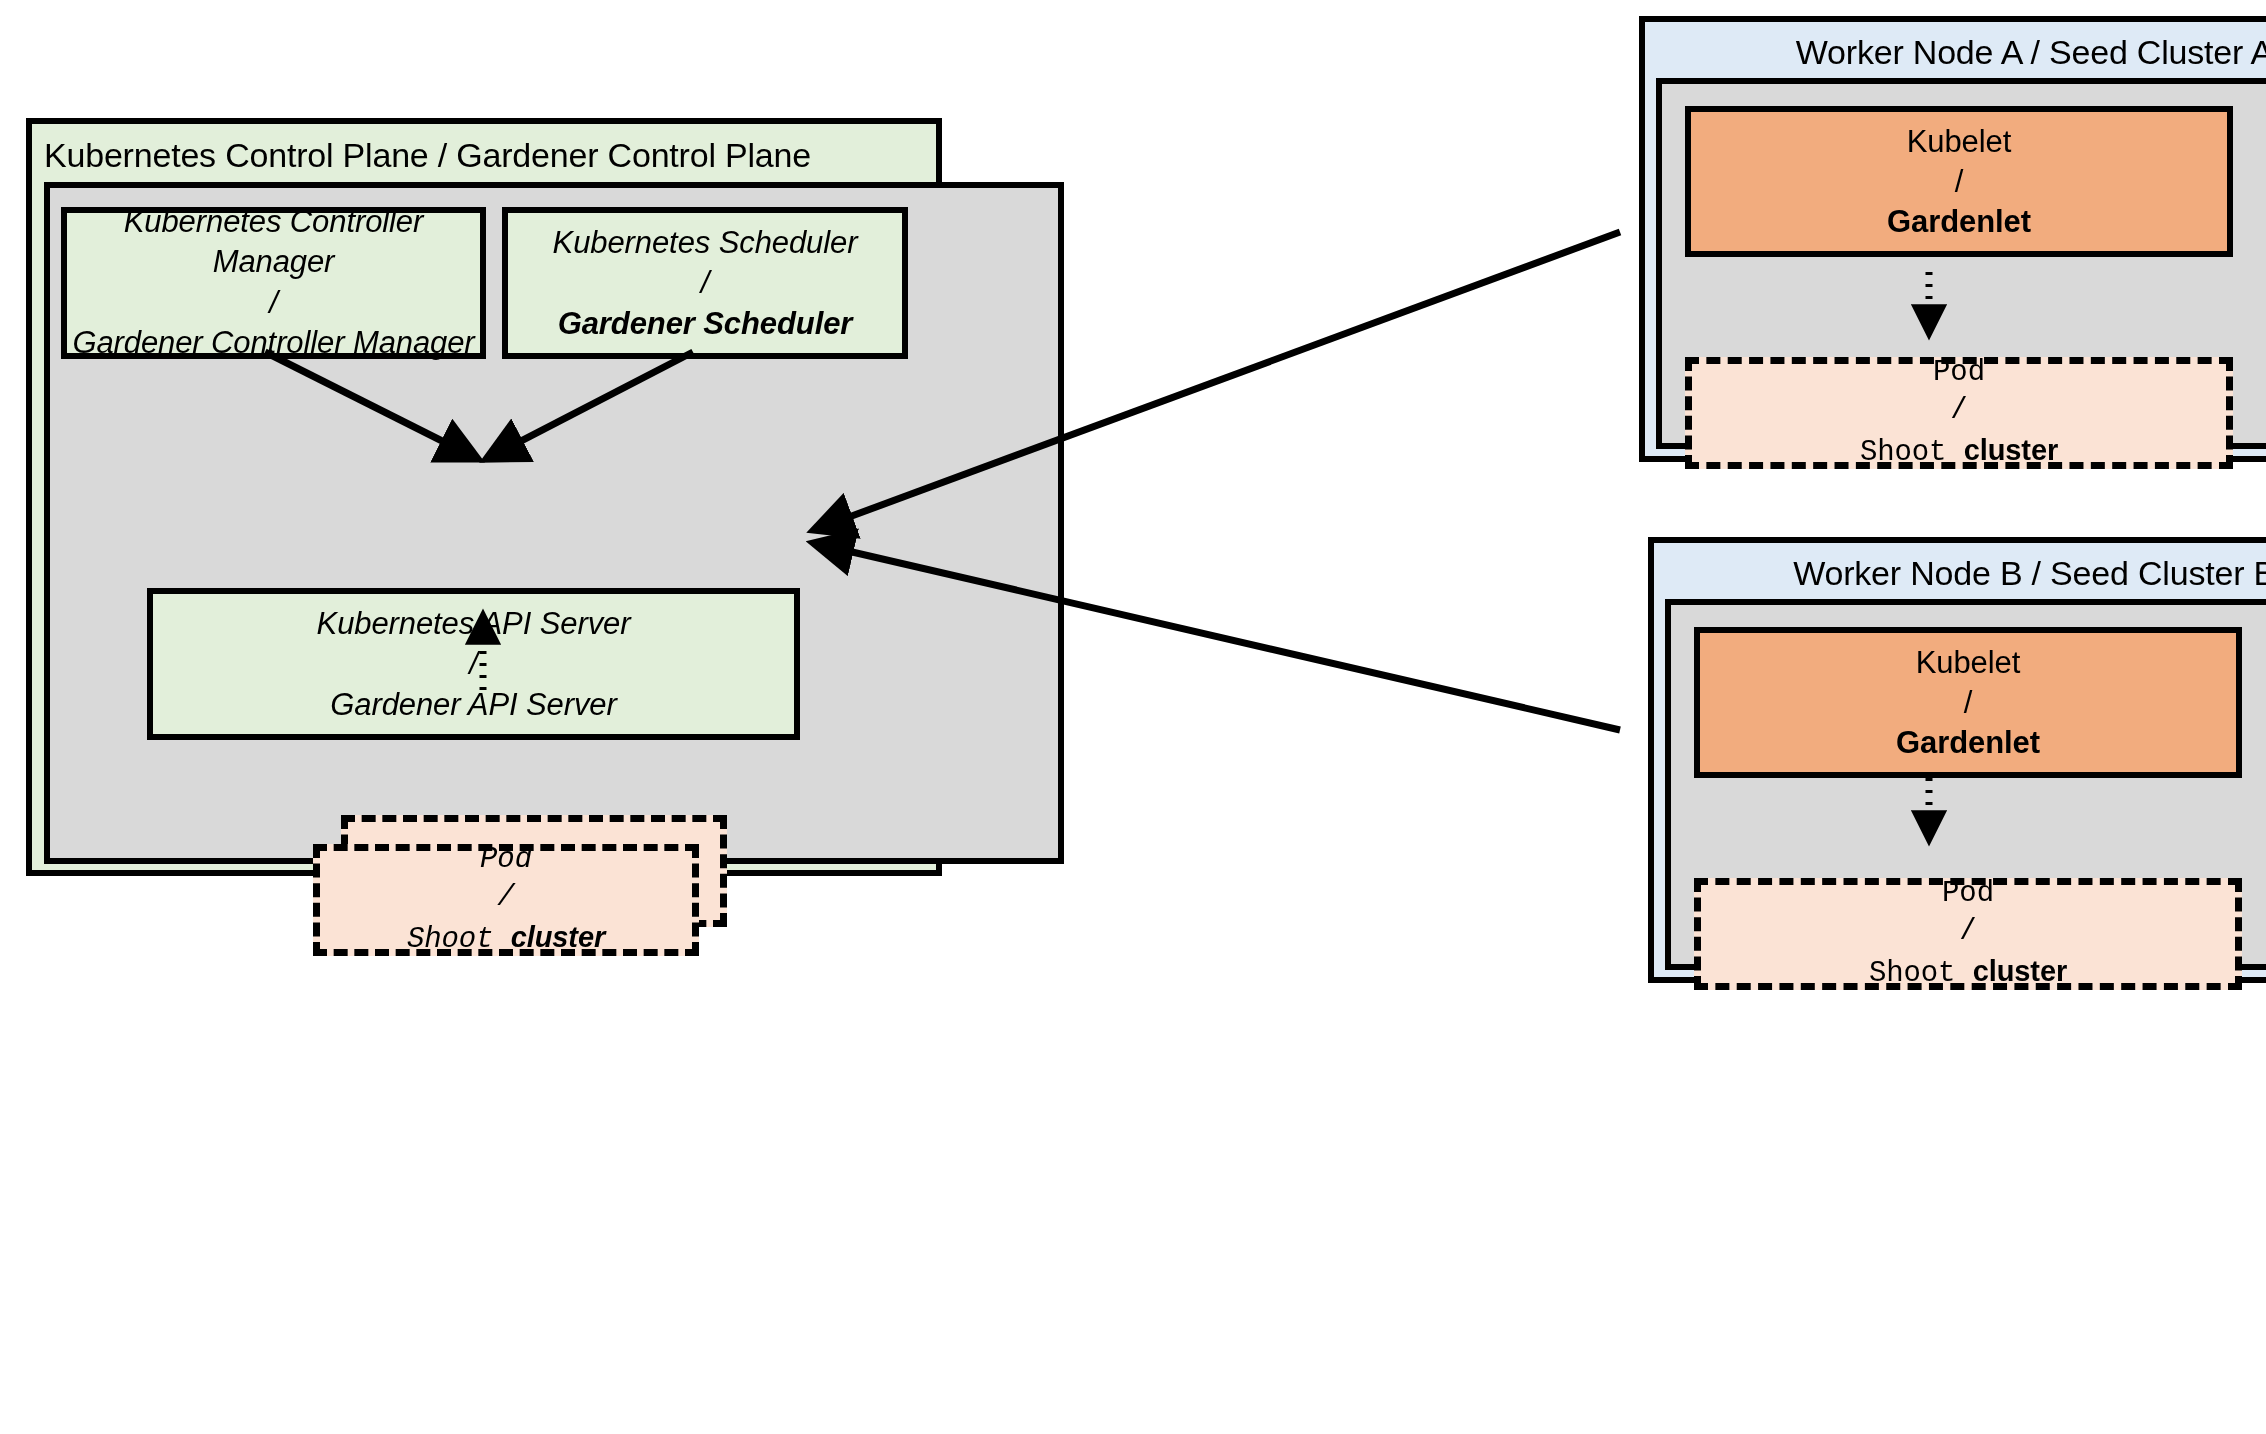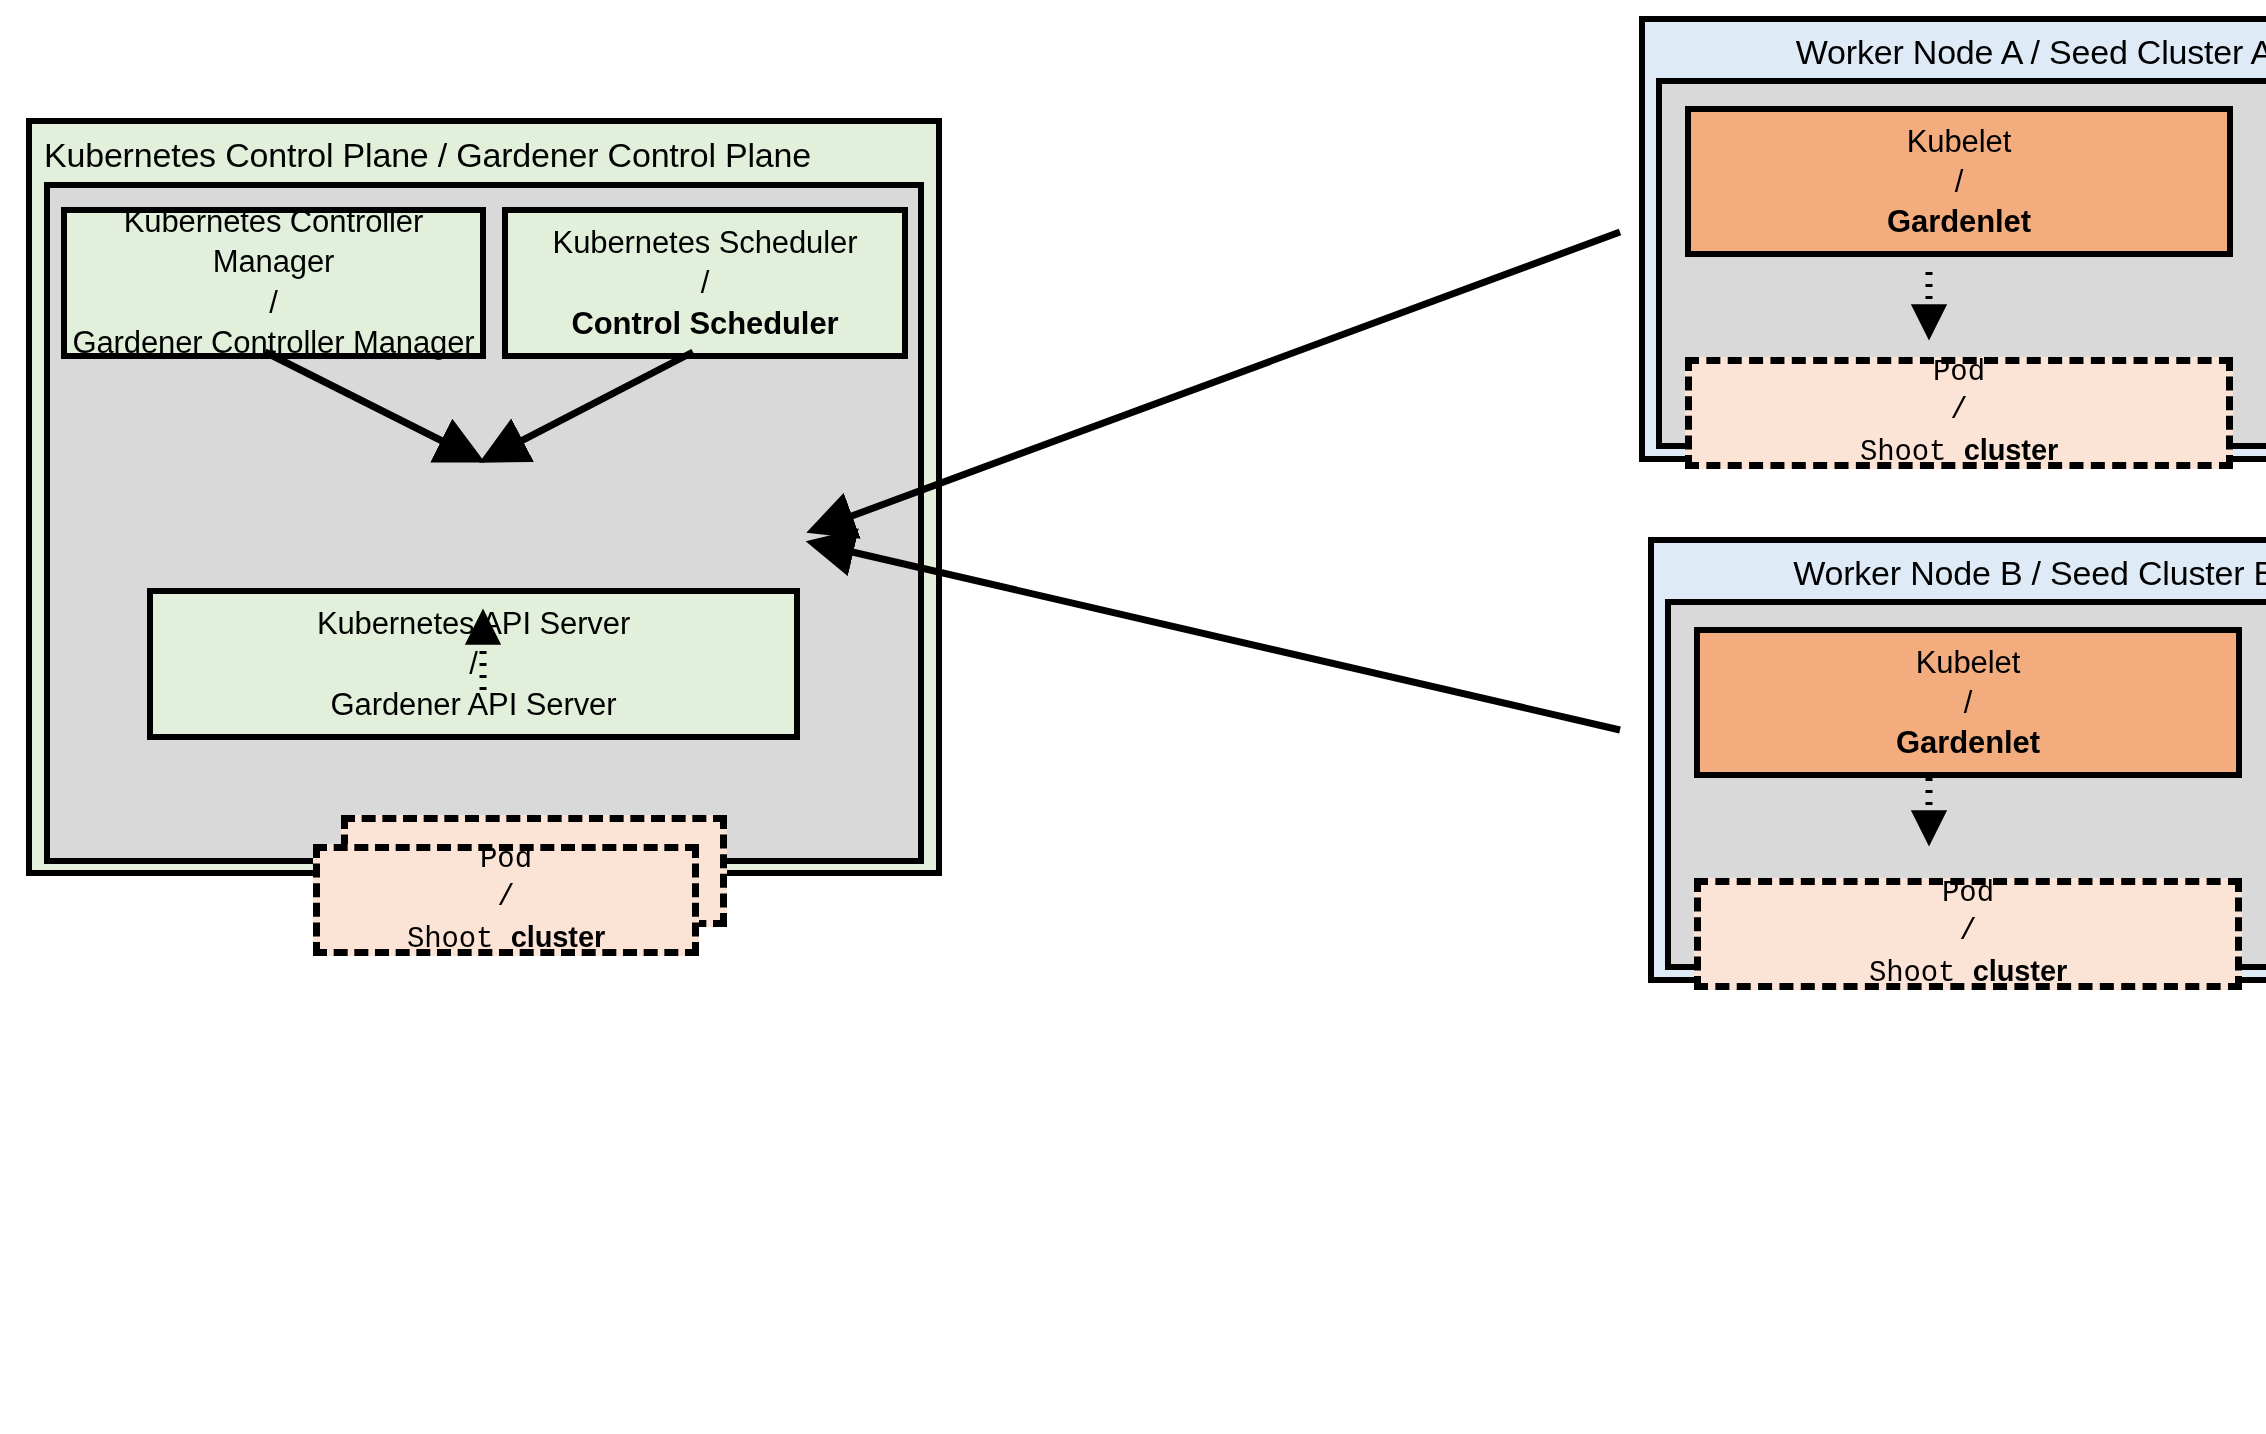--- a/index.html
+++ b/index.html
@@ -59,35 +59,35 @@
 
   svg.arrows{position:absolute;left:0;top:0;width:2266px;height:1434px;
              pointer-events:none;overflow:visible;}
 </style>
 </head>
 <body>
 
 <div class="abs outer-green" style="left:26px;top:118px;width:916px;height:758px;">
   <div class="panel-title" style="left:12px;top:14px;">Kubernetes Control Plane / Gardener Control Plane</div>
 
-  <div class="abs inner-grey" style="left:12px;top:58px;width:880px;height:682px;">
+  <div class="abs inner-grey" style="left:12px;top:58px;width:1020px;height:682px;font-style:italic;">
 
     <div class="abs box-green" style="left:11px;top:19px;width:425px;height:152px;">
       <div class="lbl">
         <div>Kubernetes Controller Manager</div>
         <div>/</div>
         <div>Gardener Controller Manager</div>
       </div>
     </div>
 
     <div class="abs box-green" style="left:452px;top:19px;width:406px;height:152px;">
       <div class="lbl">
         <div>Kubernetes Scheduler</div>
         <div>/</div>
-        <div class="b">Control Scheduler</div>
+        <div class="b">Gardener Scheduler</div>
       </div>
     </div>
 
     <div class="abs box-green" style="left:97px;top:400px;width:653px;height:152px;">
       <div class="lbl">
         <div>Kubernetes API Server</div>
         <div>/</div>
         <div>Gardener API Server</div>
       </div>
     </div>

